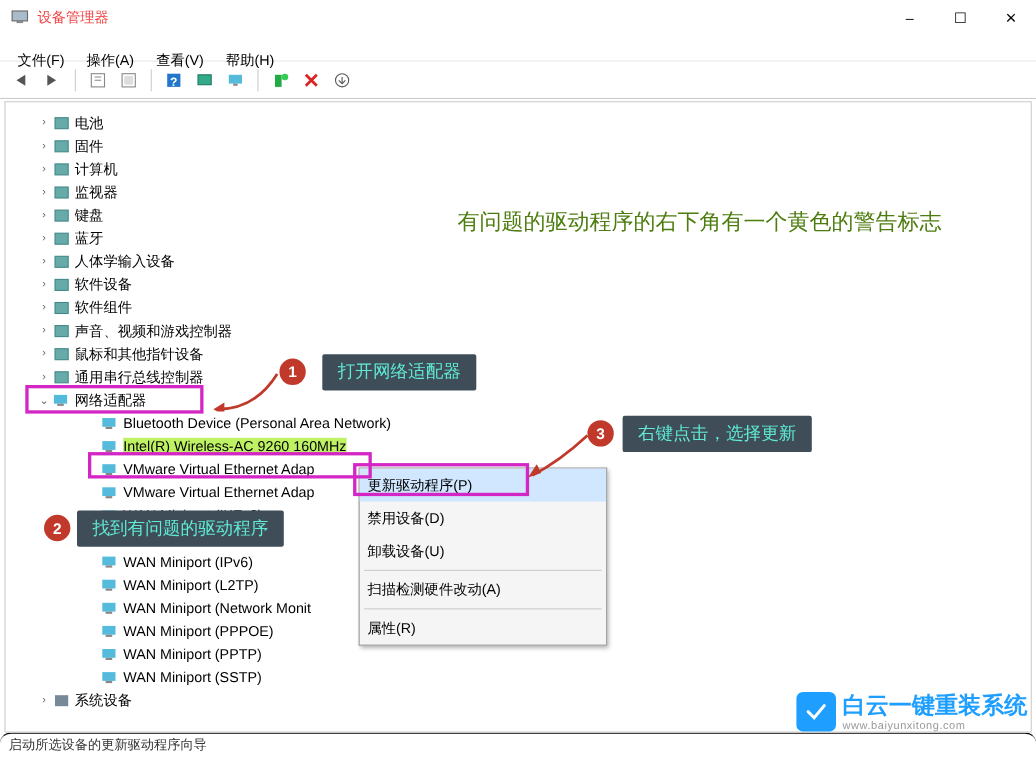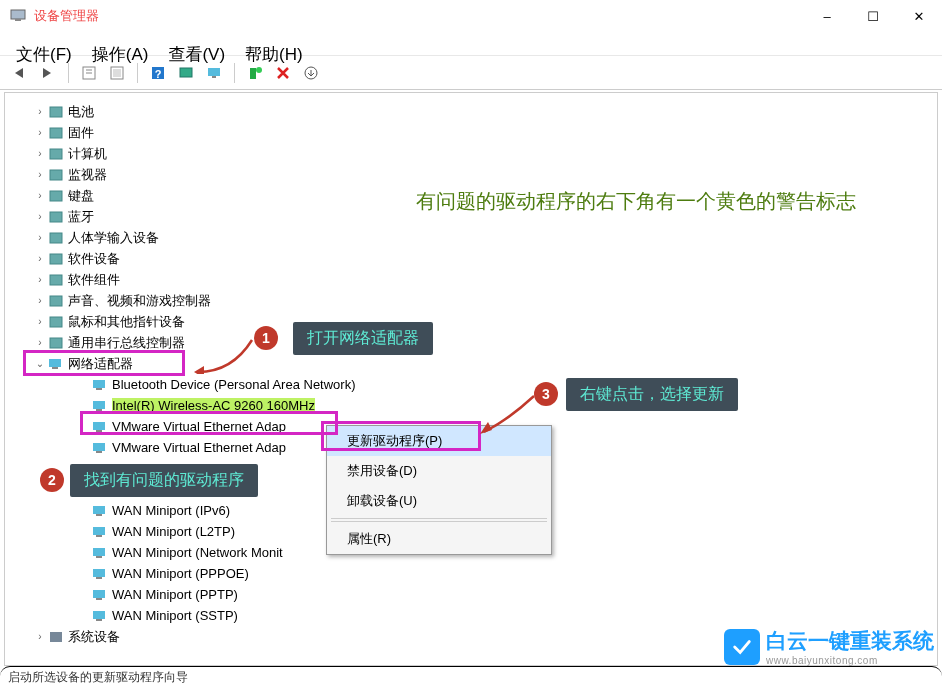--- a/index.html
+++ b/index.html
@@ -4,21 +4,21 @@
 <style>
 * { margin: 0; padding: 0; box-sizing: border-box; font-family: "Microsoft YaHei", "Segoe UI", sans-serif; }
 body { width: 942px; height: 688px; background: #fff; position: relative; overflow: hidden; font-size: 13px; }
 
 .titlebar { height: 32px; display: flex; align-items: center; padding-left: 10px; }
 .titlebar .icon { width: 16px; height: 16px; margin-right: 8px; }
 .titlebar .title { flex: 1; font-size: 13px; color: #ef4444; }
 .winbtn { width: 46px; height: 32px; display: flex; align-items: center; justify-content: center; }
 
 .menubar { height: 24px; display: flex; padding-left: 10px; gap: 8px; align-items: center; border-bottom: 1px solid #e8e8e8; }
-.menubar .menu { padding: 2px 6px; font-size: 17px; margin-top: 22px; }
+.menubar .menu { padding: 2px 6px; font-size: 13px; margin-top: 22px; }
 
 .toolbar { height: 34px; display: flex; align-items: center; padding-left: 8px; gap: 4px; border-bottom: 1px solid #ccc; }
 .tbtn { width: 24px; height: 24px; display: flex; align-items: center; justify-content: center; }
 .tsep { width: 1px; height: 20px; background: #ccc; margin: 0 4px; }
 
 .content { position: absolute; top: 92px; left: 4px; right: 4px; bottom: 22px; border: 1px solid #ccc; overflow: hidden; background: #fff; }
 .tree { padding: 8px 0 0 28px; }
 .row { display: flex; align-items: center; height: 21px; position: relative; }
 .row .chev { width: 14px; text-align: center; color: #666; font-size: 10px; cursor: pointer; }
 .row .nchev { width: 14px; }
@@ -28,21 +28,21 @@
 .hlbox { border: 3px solid #d426c4; position: absolute; pointer-events: none; }
 .ind1 { padding-left: 0; }
 .ind2 { padding-left: 44px; }
 
 .ann-text { position: absolute; color: #4d7c0f; font-size: 20px; font-weight: 500; }
 .ann-box { position: absolute; background: #3f4d58; color: #5eead4; font-size: 16px; padding: 6px 14px; border-radius: 2px; }
 .ann-num { position: absolute; width: 24px; height: 24px; border-radius: 50%; background: #c0392b; color: #fff; display: flex; align-items: center; justify-content: center; font-size: 14px; font-weight: bold; }
 .ann-arrow { position: absolute; }
 
 .ctxmenu { position: absolute; background: #f5f5f5; border: 1px solid #999; box-shadow: 2px 2px 4px rgba(0,0,0,0.3); width: 226px; font-size: 13px; }
-.ctxmenu .mi { padding: 6px 8px 6px 20px; }
+.ctxmenu .mi { padding: 6px 8px 6px 7px; }
 .ctxmenu .mi.hl { background: #d0e7ff; }
 .ctxmenu .sep { height: 1px; background: #ccc; margin: 2px 4px; }
 
 .statusbar { position: absolute; bottom: 0; left: 0; right: 0; height: 22px; padding: 2px 8px; font-size: 12px; color: #333; border-top: 1px solid #000000; border-radius: 10px; }
 
 .watermark { position: absolute; right: 8px; bottom: 22px; display: flex; align-items: center; gap: 6px; }
 .watermark .logo { width: 36px; height: 36px; background: #1e9fff; border-radius: 6px; display:flex; align-items:center; justify-content:center;}
 .watermark .txt .l1 { color: #1e9fff; font-size: 21px; font-weight: bold; }
 .watermark .txt .l2 { color: #999; font-size: 10px; letter-spacing: 0.5px; }
 </style>
@@ -394,20 +394,21 @@
 </div>
 
 <div class="ctxmenu" style="left:326px; top:425px;">
   <div class="mi hl">
     <span>更新驱动程序(P)</span>
     <div class="hlbox" style="left:-6px; top:-5px; width:160px; height:30px;"></div>
   </div>
   <div class="mi">禁用设备(D)</div>
   <div class="mi">卸载设备(U)</div>
   <div class="sep"></div>
+  <div class="mi">扫描检测硬件改动(A)</div>
   <div class="sep"></div>
   <div class="mi">属性(R)</div>
 </div>
 
 <div class="ann-text" style="left:416px; top:188px;">有问题的驱动程序的右下角有一个黄色的警告标志</div>
 
 <div class="ann-num" style="left:254px; top:326px;">1</div>
 <div class="ann-box" style="left:293px; top:322px;">打开网络适配器</div>
 <svg class="ann-arrow" style="left:192px; top:332px;" width="62" height="42">
     <path d="M60 8 Q40 40 6 40" fill="none" stroke="#c0392b" stroke-width="2.5"></path>

